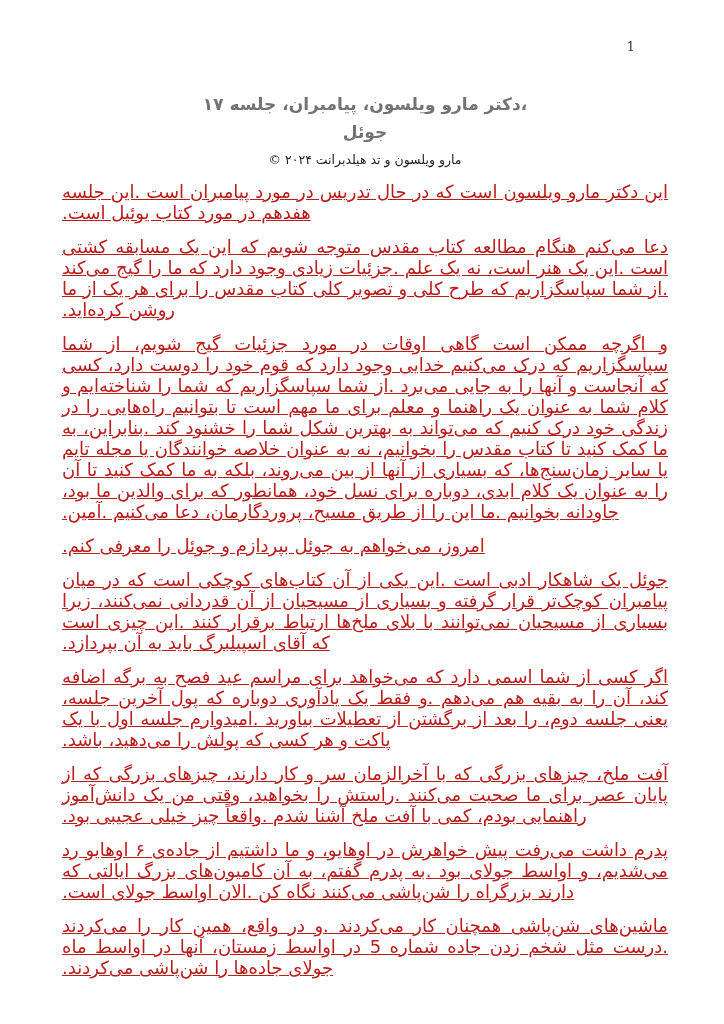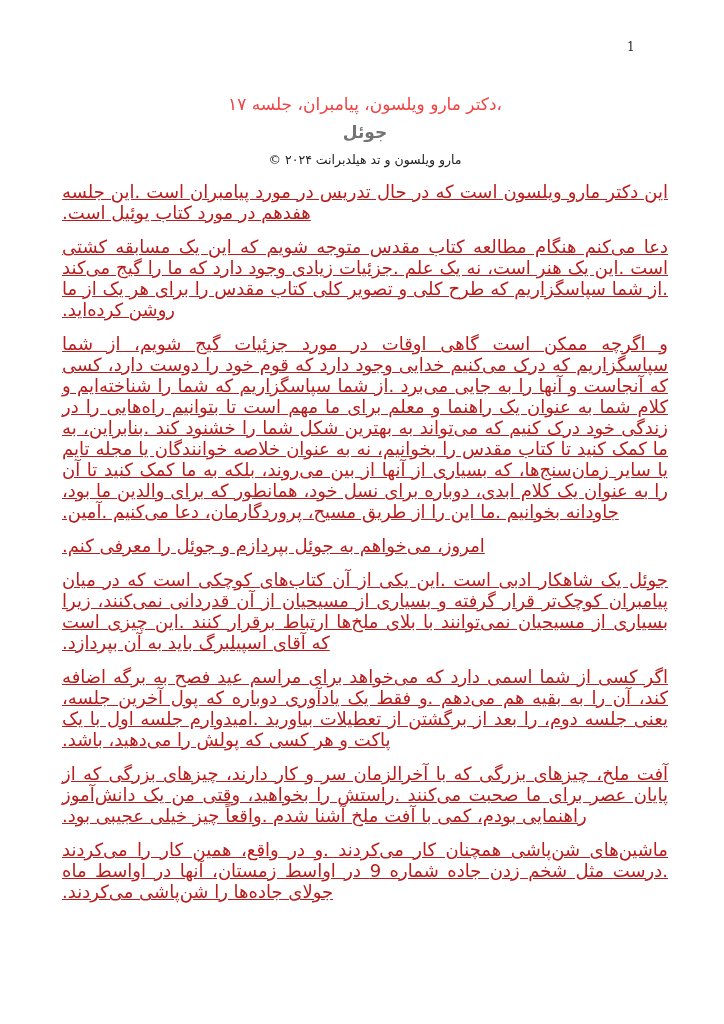--- a/index.html
+++ b/index.html
@@ -27,24 +27,24 @@
   }
   .doc-header {
     position: absolute;
     top: 90px;
     left: 62px;
     width: 606px;
     text-align: center;
     direction: rtl;
   }
   .doc-title {
-    font-weight: normal;
+    font-weight: bold;
     font-size: 17px;
     line-height: 28px;
-    color: #ef4444;
+    color: #737373;
   }
   .doc-subtitle {
     font-weight: bold;
     font-size: 17px;
     line-height: 28px;
     color: #737373;
   }
   .doc-byline {
     margin-top: 5px;
     font-size: 12.5px;
@@ -85,16 +85,17 @@
   </div>
 
   <div class="doc-body" dir="rtl">
     <p>این دکتر مارو ویلسون است که در حال تدریس در مورد پیامبران است .این جلسه هفدهم در مورد کتاب یوئیل است.</p>
     <p>دعا می‌کنم هنگام مطالعه کتاب مقدس متوجه شویم که این یک مسابقه کشتی است .این یک هنر است، نه یک علم .جزئیات زیادی وجود دارد که ما را گیج می‌کند .از شما سپاسگزاریم که طرح کلی و تصویر کلی کتاب مقدس را برای هر یک از ما روشن کرده‌اید.</p>
     <p>و اگرچه ممکن است گاهی اوقات در مورد جزئیات گیج شویم، از شما سپاسگزاریم که درک می‌کنیم خدایی وجود دارد که قوم خود را دوست دارد، کسی که آنجاست و آنها را به جایی می‌برد .از شما سپاسگزاریم که شما را شناخته‌ایم و کلام شما به عنوان یک راهنما و معلم برای ما مهم است تا بتوانیم راه‌هایی را در زندگی خود درک کنیم که می‌تواند به بهترین شکل شما را خشنود کند .بنابراین، به ما کمک کنید تا کتاب مقدس را بخوانیم، نه به عنوان خلاصه خوانندگان یا مجله تایم یا سایر زمان‌سنج‌ها، که بسیاری از آنها از بین می‌روند، بلکه به ما کمک کنید تا آن را به عنوان یک کلام ابدی، دوباره برای نسل خود، همانطور که برای والدین ما بود، جاودانه بخوانیم .ما این را از طریق مسیح، پروردگارمان، دعا می‌کنیم .آمین.</p>
     <p>امروز، می‌خواهم به جوئل بپردازم و جوئل را معرفی کنم.</p>
     <p>جوئل یک شاهکار ادبی است .این یکی از آن کتاب‌های کوچکی است که در میان پیامبران کوچک‌تر قرار گرفته و بسیاری از مسیحیان از آن قدردانی نمی‌کنند، زیرا بسیاری از مسیحیان نمی‌توانند با بلای ملخ‌ها ارتباط برقرار کنند .این چیزی است که آقای اسپیلبرگ باید به آن بپردازد.</p>
     <p>اگر کسی از شما اسمی دارد که می‌خواهد برای مراسم عید فصح به برگه اضافه کند، آن را به بقیه هم می‌دهم .و فقط یک یادآوری دوباره که پول آخرین جلسه، یعنی جلسه دوم، را بعد از برگشتن از تعطیلات بیاورید .امیدوارم جلسه اول با یک پاکت و هر کسی که پولش را می‌دهید، باشد.</p>
     <p>آفت ملخ، چیزهای بزرگی که با آخرالزمان سر و کار دارند، چیزهای بزرگی که از پایان عصر برای ما صحبت می‌کنند .راستش را بخواهید، وقتی من یک دانش‌آموز راهنمایی بودم، کمی با آفت ملخ آشنا شدم .واقعاً چیز خیلی عجیبی بود.</p>
-    <p>ماشین‌های شن‌پاشی همچنان کار می‌کردند .و در واقع، همین کار را می‌کردند .درست مثل شخم زدن جاده شماره 9 در اواسط زمستان، آنها در اواسط ماه جولای جاده‌ها را شن‌پاشی می‌کردند.</p>
+    <p>پدرم داشت می‌رفت پیش خواهرش در اوهایو، و ما داشتیم از جاده‌ی ۶ اوهایو رد می‌شدیم، و اواسط جولای بود .به پدرم گفتم، به آن کامیون‌های بزرگ ایالتی که دارند بزرگراه را شن‌پاشی می‌کنند نگاه کن .الان اواسط جولای است.</p>
+    <p>ماشین‌های شن‌پاشی همچنان کار می‌کردند .و در واقع، همین کار را می‌کردند .درست مثل شخم زدن جاده شماره 5 در اواسط زمستان، آنها در اواسط ماه جولای جاده‌ها را شن‌پاشی می‌کردند.</p>
   </div>
 
 </div>
 
 </body></html>

